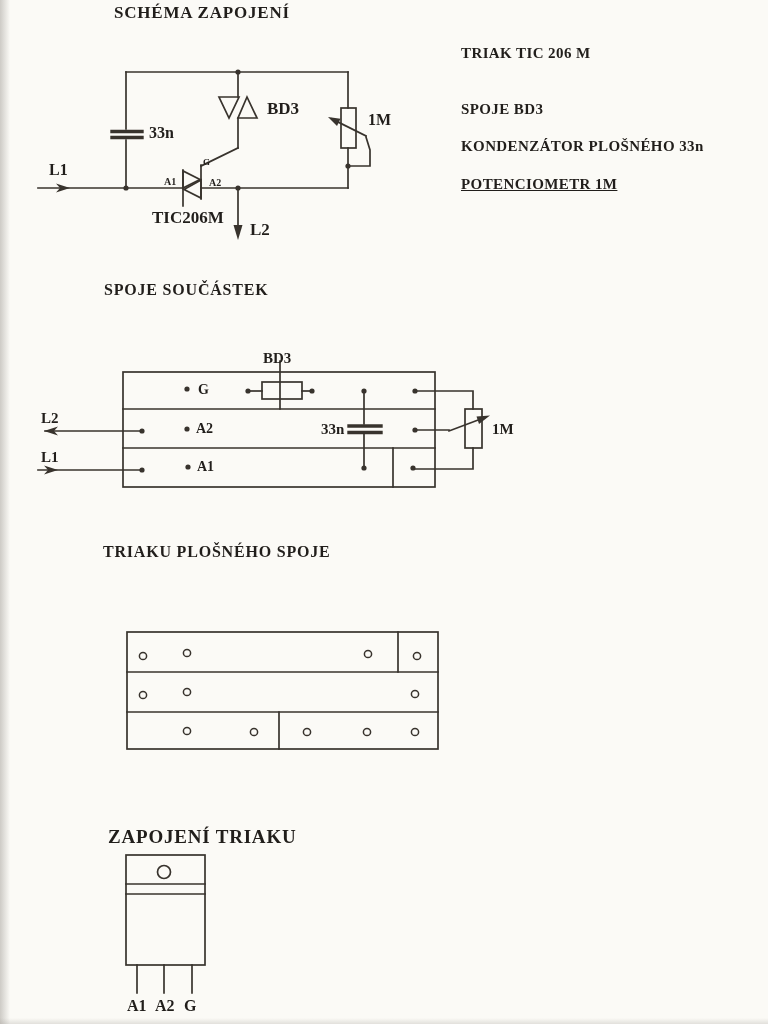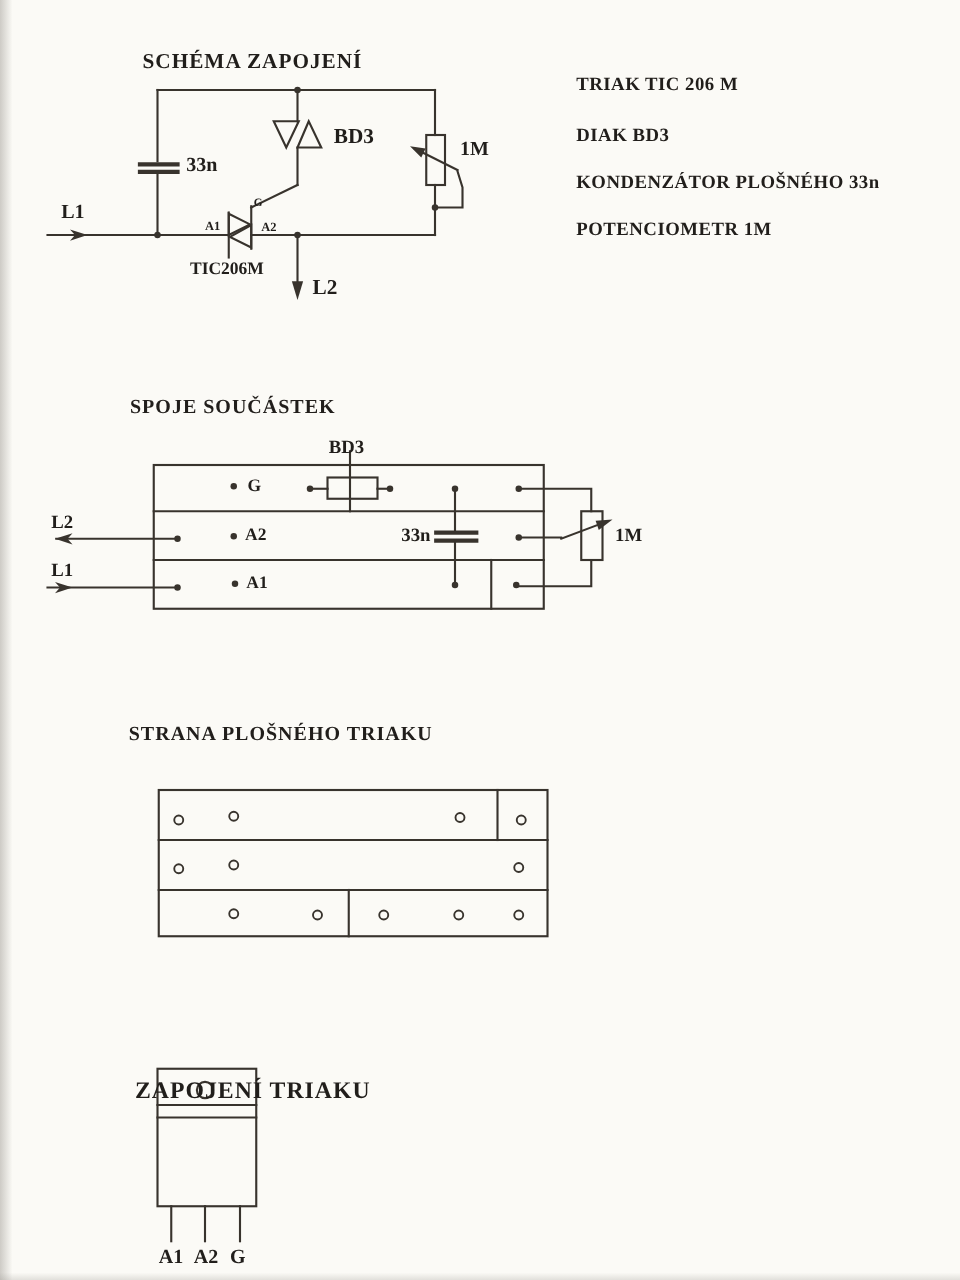--- a/index.html
+++ b/index.html
@@ -14,21 +14,21 @@
     background:linear-gradient(90deg, rgba(120,115,108,.35), rgba(120,115,108,0));
     pointer-events:none;
   }
   .scan-edge-bottom{
     position:absolute;left:0;bottom:0;width:768px;height:6px;
     background:linear-gradient(0deg, rgba(150,146,140,.25), rgba(150,146,140,0));
     pointer-events:none;
   }
   svg.lineart{position:absolute;left:0;top:0;}
   .lbl{position:absolute;font-weight:bold;white-space:nowrap;line-height:1;}
-  .h{font-size:17px;letter-spacing:.8px;margin-top:36px;}
+  .h{font-size:17px;letter-spacing:.8px;}
   .part{font-size:15px;letter-spacing:.4px;}
   .big{font-size:16px;}
   .med{font-size:14px;}
   .sm{font-size:10px;letter-spacing:0;}
   .xs{font-size:9px;}
 </style>
 </head>
 <body>
 
 <svg class="lineart" width="768" height="1024" viewBox="0 0 768 1024">
@@ -174,38 +174,38 @@
         <path d="M137,965 V993"></path>
         <path d="M164,965 V993"></path>
         <path d="M192,965 V993"></path>
       </g>
     </g>
   </g>
 </svg>
 
 <div class="lbl h" style="left:114px;top:4px;">SCHÉMA ZAPOJENÍ</div>
 <div class="lbl h" style="left:104px;top:282px;font-size:16px;">SPOJE SOUČÁSTEK</div>
-<div class="lbl h" style="left:103px;top:544px;font-size:16px;">STRANA PLOŠNÉHO TRIAKU</div>
+<div class="lbl h" style="left:103px;top:544px;font-size:16px;">TRIAKU PLOŠNÉHO SPOJE</div>
 <div class="lbl h" style="left:108px;top:827px;font-size:19px;">ZAPOJENÍ TRIAKU</div>
 
 <div>
-  <div class="lbl part" style="left:461px;top:61px;">TRIAK  TIC 206 M</div>
-  <div class="lbl part" style="left:461px;top:102px;">DIAK  BD3</div>
+  <div class="lbl part" style="left:461px;top:46px;">TRIAK  TIC 206 M</div>
+  <div class="lbl part" style="left:461px;top:102px;">SPOJE  BD3</div>
   <div class="lbl part" style="left:461px;top:139px;">KONDENZÁTOR PLOŠNÉHO  33n</div>
-  <div class="lbl part" style="left:461px;top:177px;">POTENCIOMETR  1M</div>
+  <div class="lbl part" style="left:461px;top:177px;text-decoration:underline;">POTENCIOMETR  1M</div>
 </div>
 
 <div class="lbl big" style="left:149px;top:125px;">33n</div>
 <div class="lbl big" style="left:267px;top:100px;font-size:17px;">BD3</div>
 <div class="lbl big" style="left:368px;top:112px;">1M</div>
 <div class="lbl big" style="left:49px;top:162px;">L1</div>
 <div class="lbl xs" style="left:203px;top:158px;">G</div>
 <div class="lbl sm" style="left:164px;top:177px;">A1</div>
 <div class="lbl sm" style="left:209px;top:178px;">A2</div>
-<div class="lbl big" style="left:152px;top:209px;font-size:14px;">TIC206M</div>
+<div class="lbl big" style="left:152px;top:209px;font-size:17px;">TIC206M</div>
 <div class="lbl big" style="left:250px;top:221px;font-size:17px;">L2</div>
 
 <div class="lbl big" style="left:263px;top:351px;font-size:15px;">BD3</div>
 <div class="lbl med" style="left:198px;top:383px;">G</div>
 <div class="lbl big" style="left:41px;top:411px;font-size:15px;">L2</div>
 <div class="lbl med" style="left:196px;top:422px;">A2</div>
 <div class="lbl big" style="left:321px;top:422px;font-size:15px;">33n</div>
 <div class="lbl big" style="left:492px;top:422px;font-size:15px;">1M</div>
 <div class="lbl big" style="left:41px;top:450px;font-size:15px;">L1</div>
 <div class="lbl med" style="left:197px;top:460px;">A1</div>

